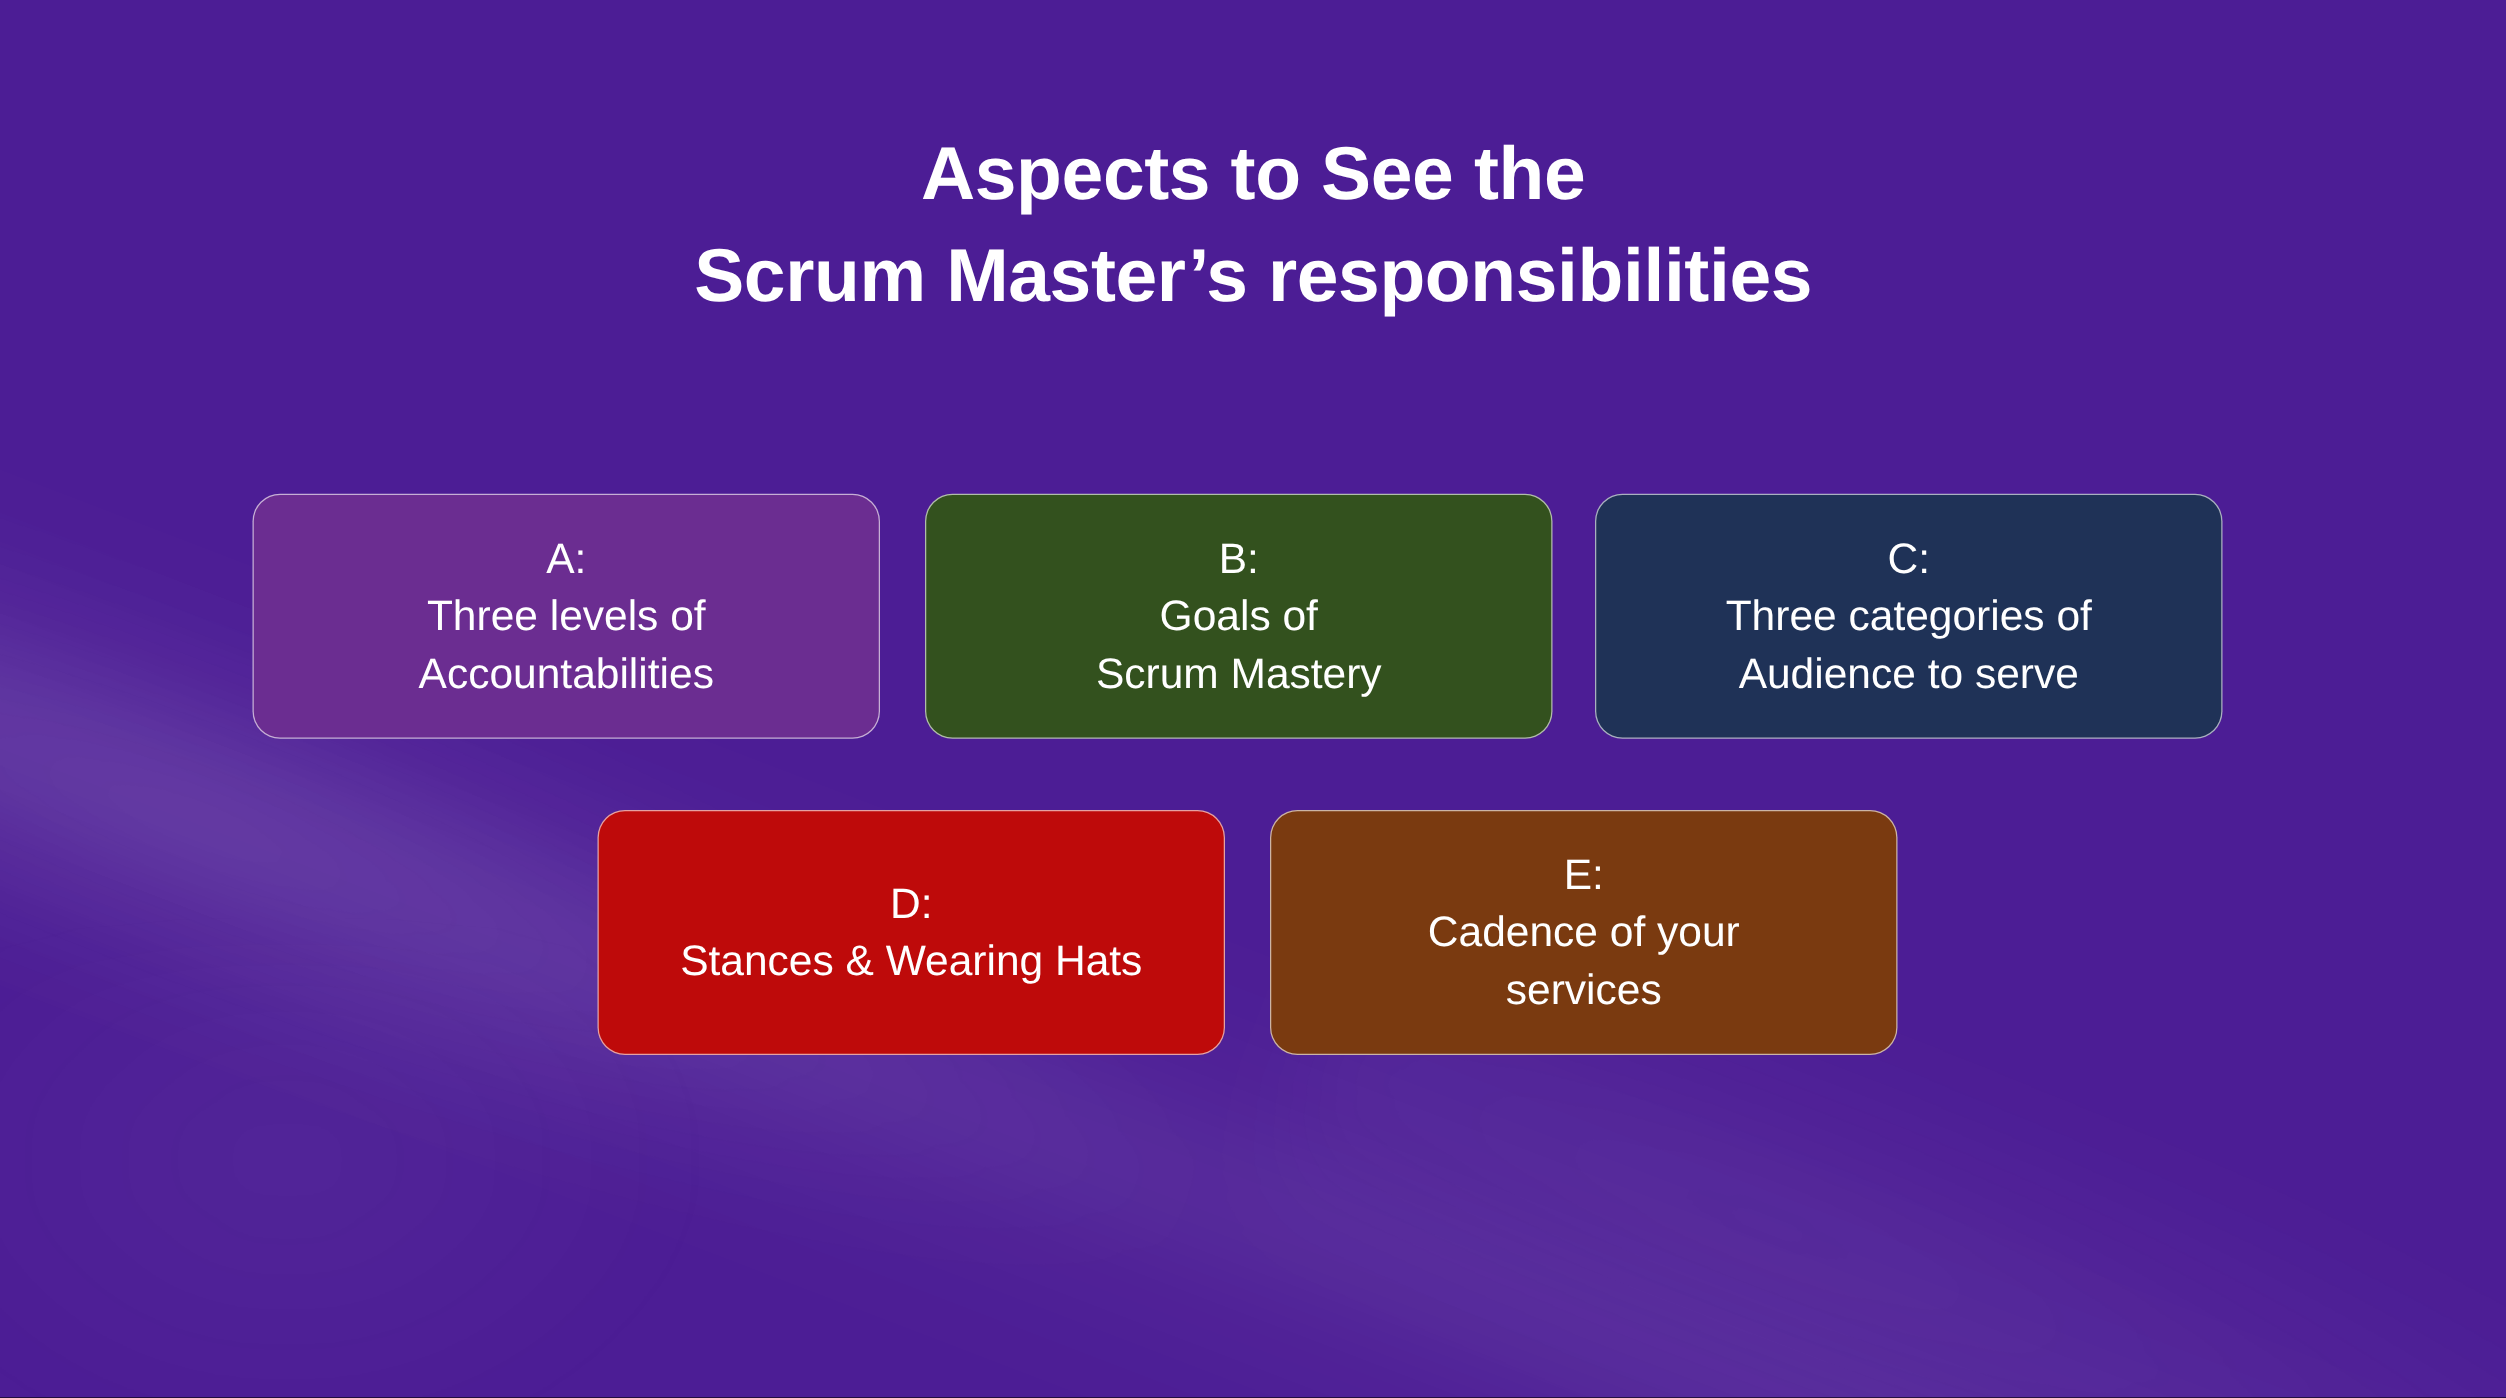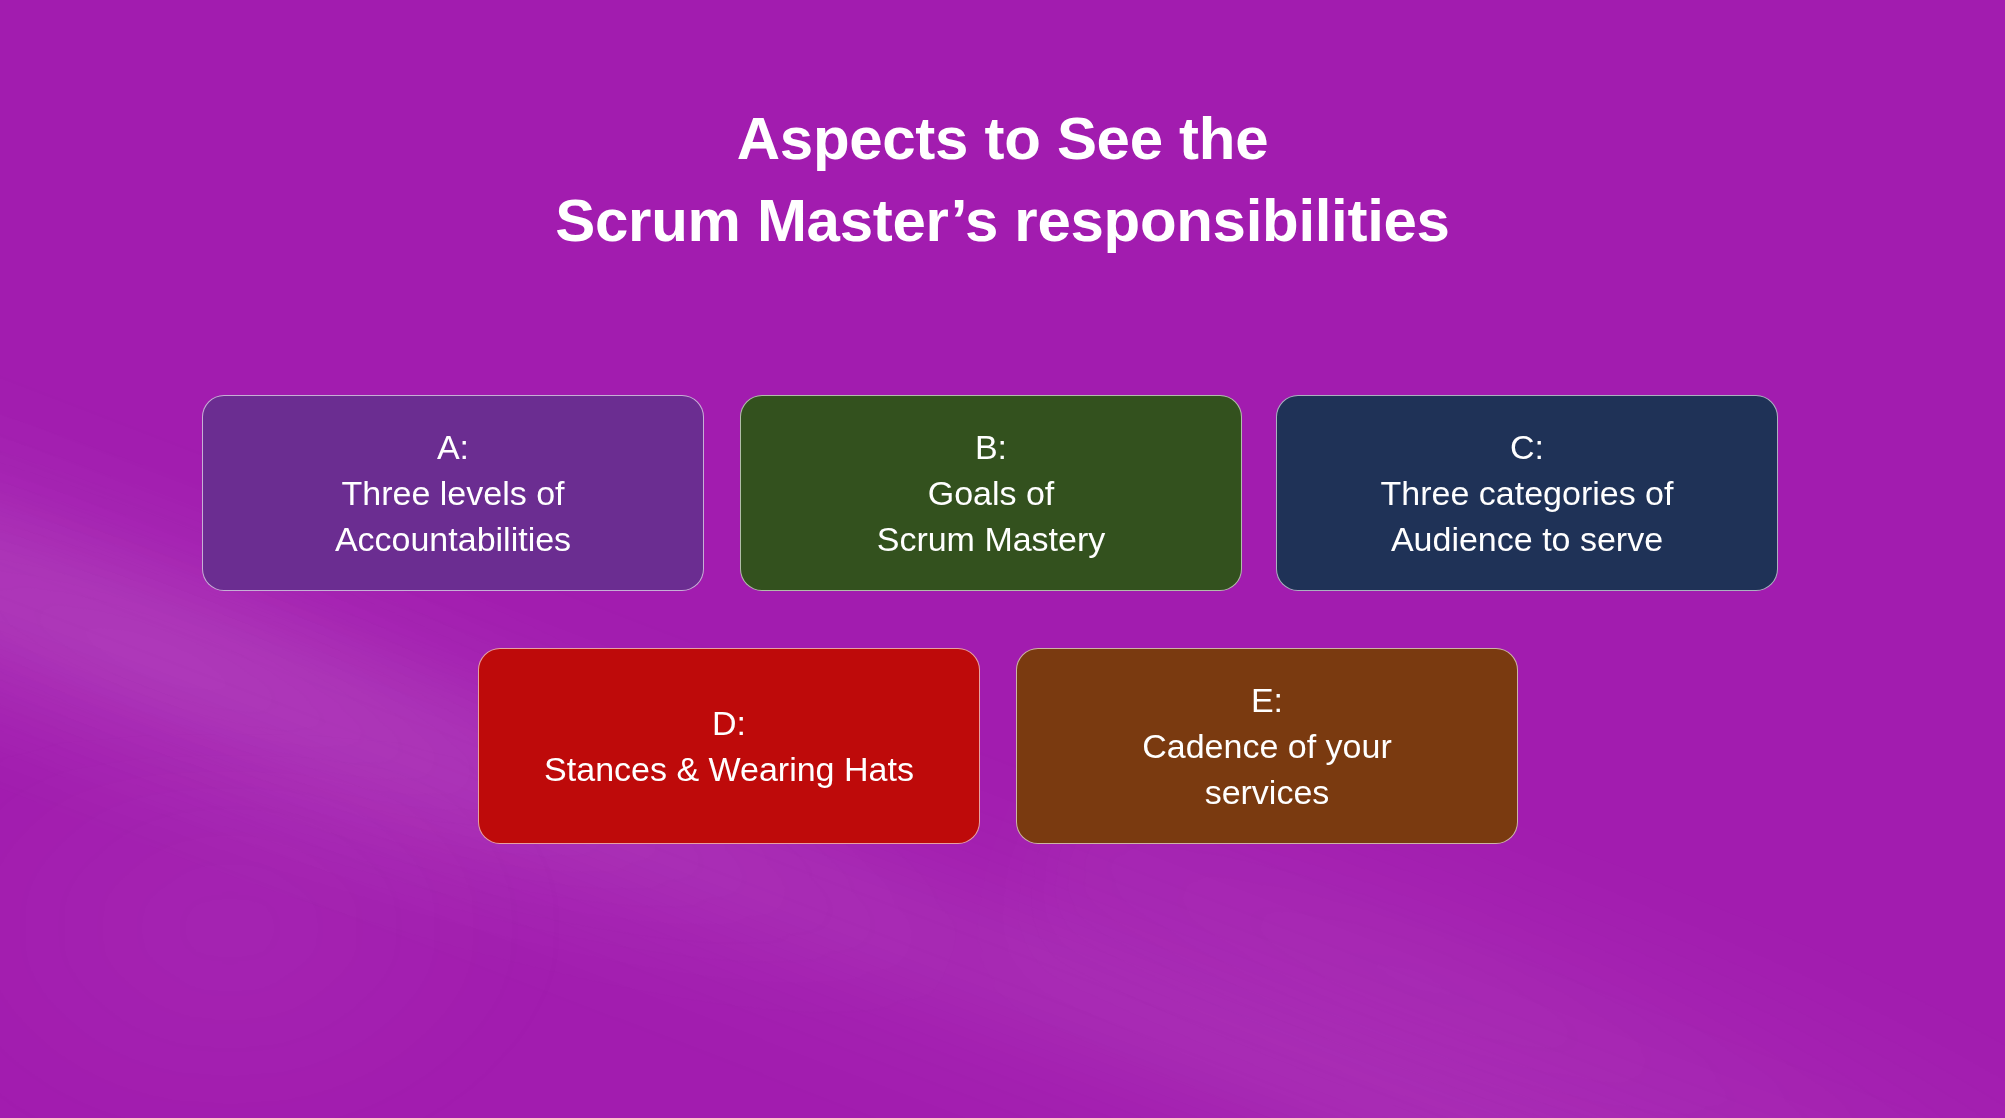--- a/index.html
+++ b/index.html
@@ -127,21 +127,21 @@
   #box-a { left: 202px;  top: 395px; width: 502px; height: 196px; }
   #box-b { left: 740px;  top: 395px; width: 502px; height: 196px; }
   #box-c { left: 1276px; top: 395px; width: 502px; height: 196px; }
   
   #box-d { left: 478px;  top: 648px; width: 502px; height: 196px; }
   #box-e { left: 1016px; top: 648px; width: 502px; height: 196px; }
 </style>
 </head>
 <body style="background-color: rgb(0, 0, 0);">
 
-<div id="slide" style="background-color: #a21caf;">
+<div id="slide" style="background-color: #4c1d95;">
 
   <div class="streak streak-main"></div>
   <div class="streak streak-glow"></div>
   <div class="streak streak-tail"></div>
   <div class="streak streak-corner"></div>
 
   <div id="title">Aspects to See the
 Scrum Master’s responsibilities</div>
 
   <div class="box" id="box-a" style="background-color: rgb(107, 45, 145); color: rgb(255, 255, 255); border-color: rgba(255, 255, 255, 0.62);">

